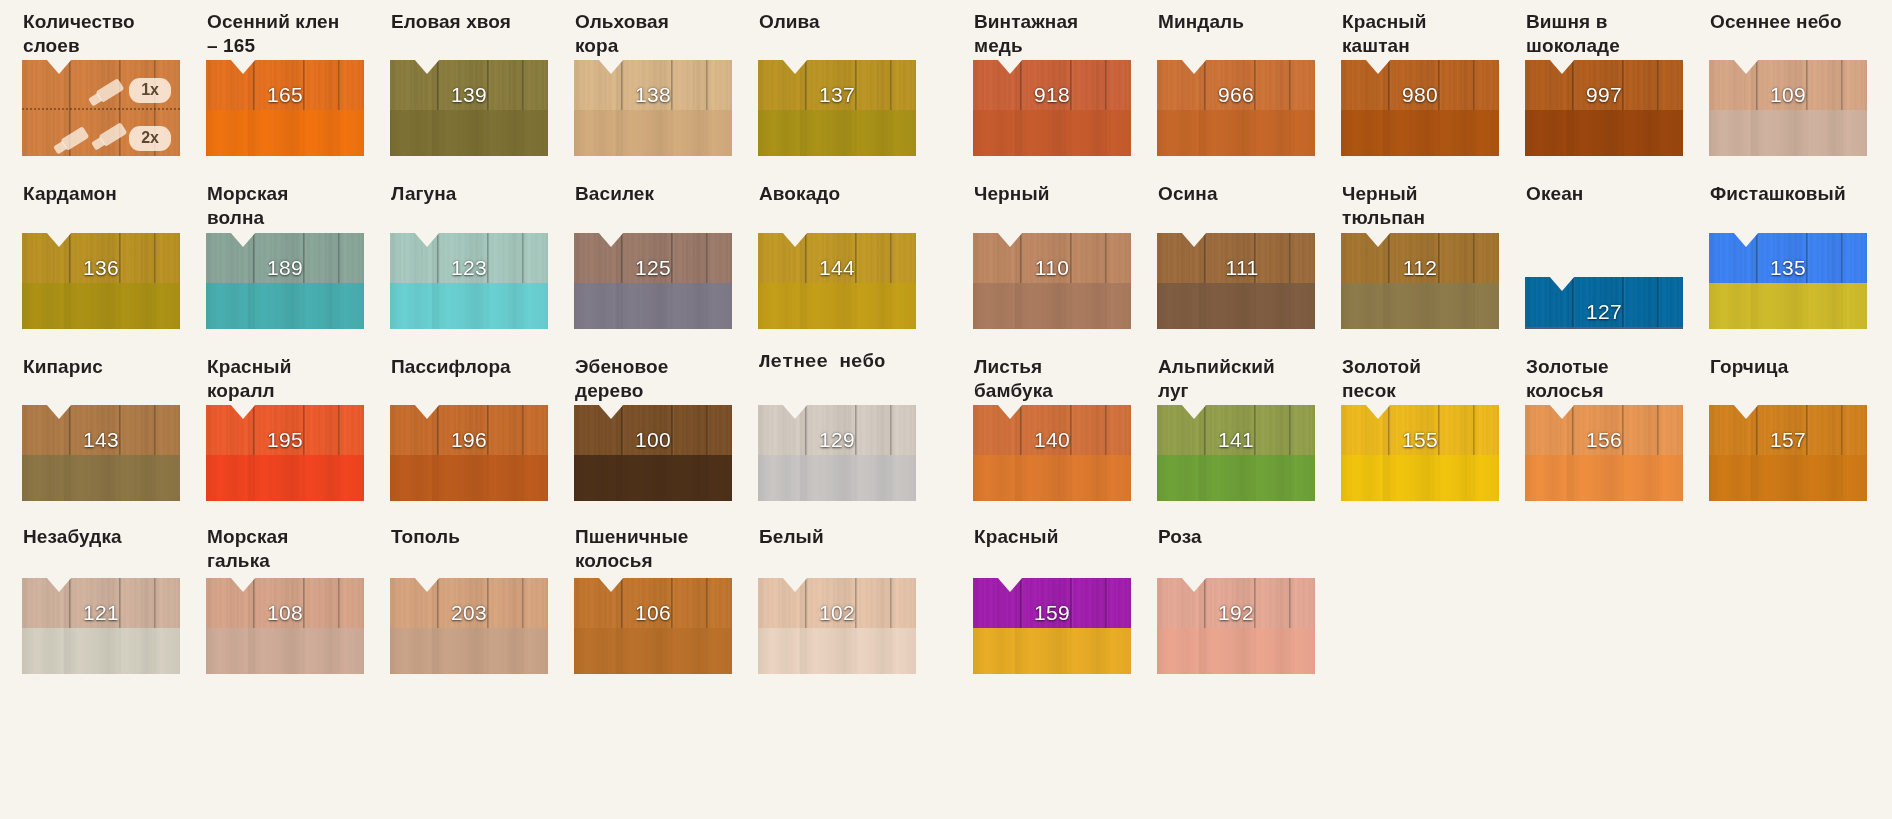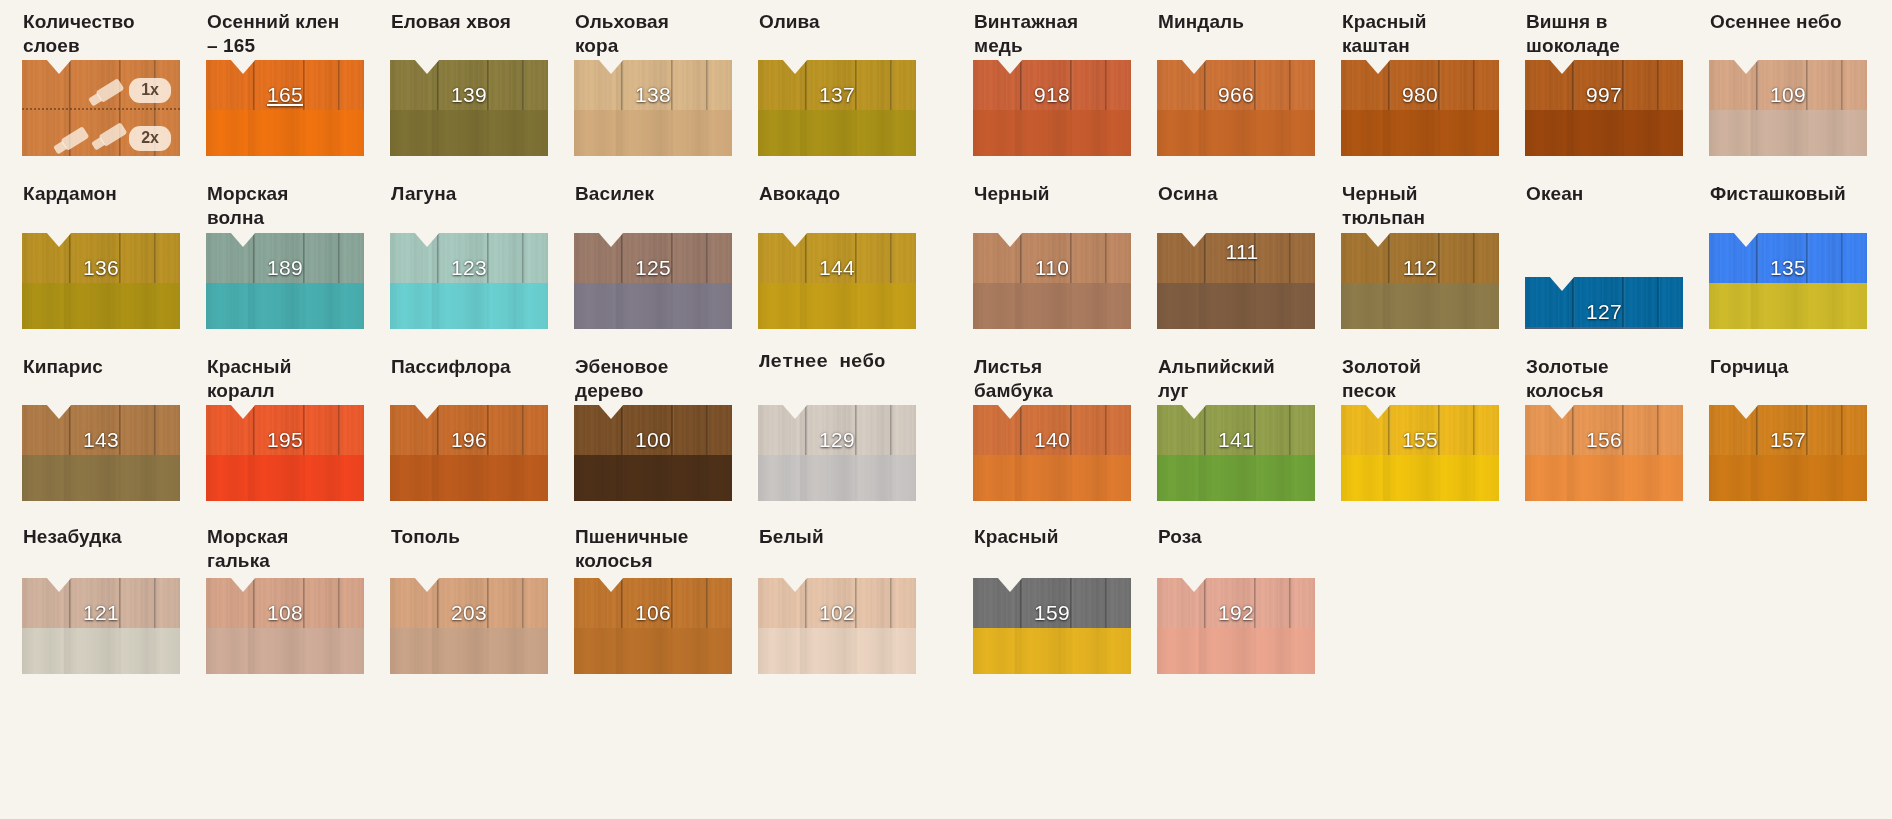--- a/index.html
+++ b/index.html
@@ -148,21 +148,21 @@
         <div class="swatch-wrap" style="height: 96px; position: absolute; top: 60px;">
           <div class="swatch" style="background: rgb(232, 112, 28);">
             <div class="grain"></div>
             <div class="grain2"></div>
             <div class="seam" style="left: 47px;"></div>
             <div class="seam" style="left: 97px;"></div>
             <div class="seam" style="left: 132px;"></div>
             <div class="coat2" style="height: 46px; background: rgb(242, 115, 14); opacity: 0.92;"></div>
             <div class="grain" style="top: 50px;"></div>
             <div class="notch"></div>
-            <div class="code" style="top: 23px; text-decoration: underline;">165</div>
+            <div class="code" style="top: 23px;">165</div>
           </div>
         </div>
       </div>
       <div class="cell" style="left: 368px;">
         <div class="label" style="position: absolute; top: 10px; width: 158px;">Еловая хвоя</div>
         <div class="swatch-wrap" style="height: 96px; position: absolute; top: 60px;">
           <div class="swatch" style="background: rgb(138, 124, 60);">
             <div class="grain"></div>
             <div class="grain2"></div>
             <div class="seam" style="left: 47px;"></div>
@@ -559,21 +559,21 @@
         <div class="swatch-wrap" style="height: 96px; position: absolute; top: 233px;">
           <div class="swatch" style="background: rgb(157, 107, 59);">
             <div class="grain"></div>
             <div class="grain2"></div>
             <div class="seam" style="left: 47px;"></div>
             <div class="seam" style="left: 97px;"></div>
             <div class="seam" style="left: 132px;"></div>
             <div class="coat2" style="height: 46px; background: rgb(125, 92, 66); opacity: 0.92;"></div>
             <div class="grain" style="top: 50px;"></div>
             <div class="notch"></div>
-            <div class="code" style="top: 7px; margin-left: 12px;">111</div>
+            <div class="code" style="top: 23px; margin-left: 12px;">111</div>
           </div>
         </div>
       </div>
       <div class="cell" style="left: 368px;">
         <div class="label" style="position: absolute; top: 182px; width: 158px;">Черный
 тюльпан</div>
         <div class="swatch-wrap" style="height: 96px; position: absolute; top: 233px;">
           <div class="swatch" style="background: rgb(165, 117, 47);">
             <div class="grain"></div>
             <div class="grain2"></div>
@@ -699,21 +699,21 @@
             <div class="coat2" style="height: 46px; background: rgb(207, 122, 22); opacity: 0.92;"></div>
             <div class="grain" style="top: 50px;"></div>
             <div class="notch"></div>
             <div class="code" style="top: 23px;">157</div>
           </div>
         </div>
       </div>
       <div class="cell" style="left: 0px;">
         <div class="label" style="position: absolute; top: 525px; width: 158px;">Красный</div>
         <div class="swatch-wrap" style="height: 96px; position: absolute; top: 578px;">
-          <div class="swatch" style="background: #737373;">
+          <div class="swatch" style="background: #a21caf;">
             <div class="grain"></div>
             <div class="grain2"></div>
             <div class="seam" style="left: 47px;"></div>
             <div class="seam" style="left: 97px;"></div>
             <div class="seam" style="left: 132px;"></div>
             <div class="coat2" style="height: 46px; background: rgb(240, 186, 26); opacity: 0.92;"></div>
             <div class="grain" style="top: 50px;"></div>
             <div class="notch"></div>
             <div class="code" style="top: 23px;">159</div>
           </div>

